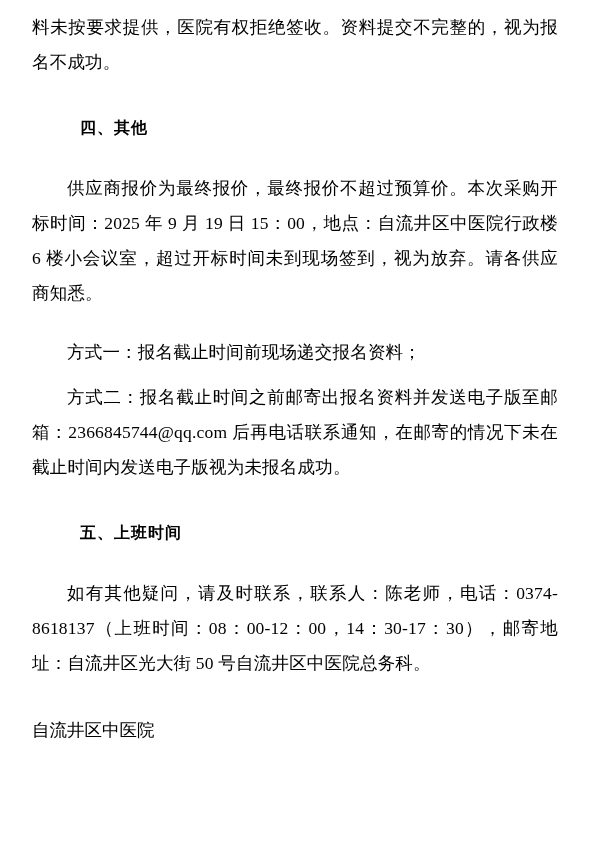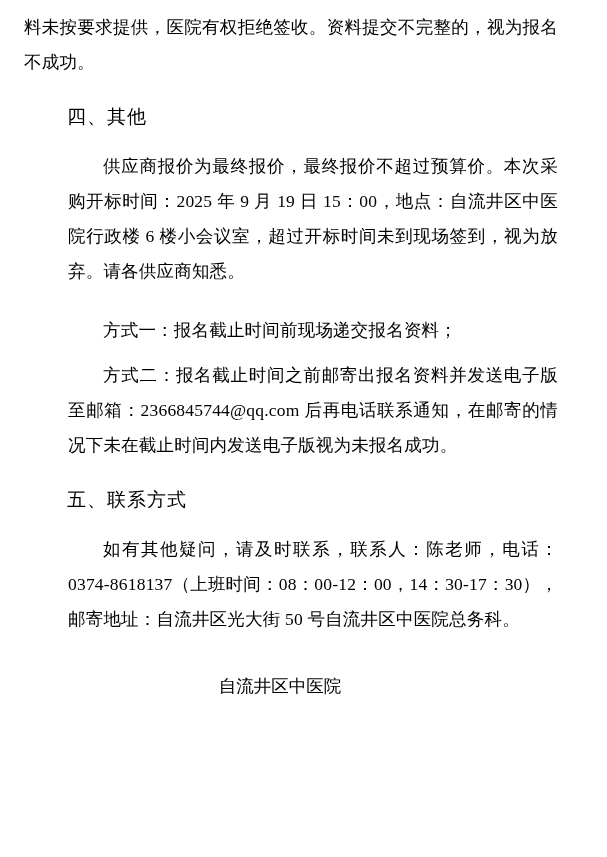--- a/index.html
+++ b/index.html
@@ -12,48 +12,47 @@
     height: 857px;
     font-family: "Liberation Serif", "DejaVu Serif", serif;
     color: #000000;
     position: relative;
     overflow: hidden;
   }
   .page {
     width: 586px;
     height: 857px;
     box-sizing: border-box;
-    padding: 10px 28px 0 24px;
+    padding: 10px 28px 0 32px;
     position: relative;
   }
   .para {
     font-size: 17.5px;
     line-height: 35px;
     text-align: justify;
     text-justify: inter-ideograph;
     margin: 0;
     letter-spacing: 0.2px;
   }
   .indent {
     text-indent: 2em;
-    margin-left: 44px;
   }
   .heading {
-    font-size: 19px;
+    font-size: 16px;
     line-height: 35px;
-    font-weight: normal;
-    margin: 5px;
+    font-weight: bold;
+    margin: 16px;
     text-indent: 2em;
     letter-spacing: 1px;
   }
   .spacer-sm { height: 10px; }
   .spacer-md { height: 14px; }
   .sign-block {
     margin-top: 30px;
-    text-align: center;
+    text-align: left;
     padding-right: 22px;
   }
   .sign-line {
     font-size: 17.5px;
     line-height: 38px;
   }
 </style>
 </head>
 <body>
 
@@ -75,21 +74,21 @@
   <div class="spacer-sm"></div>
 
   <p class="para indent">方式一：报名截止时间前现场递交报名资料；</p>
 
   <div class="spacer-sm"></div>
 
   <p class="para indent">方式二：报名截止时间之前邮寄出报名资料并发送电子版至邮箱：2366845744@qq.com 后再电话联系通知，在邮寄的情况下未在截止时间内发送电子版视为未报名成功。</p>
 
   <div class="spacer-md"></div>
 
-  <h2 class="heading">五、联系方式</h2>
+  <h2 class="heading">五、上班时间</h2>
 
   <div class="spacer-sm"></div>
 
   <p class="para indent">如有其他疑问，请及时联系，联系人：陈老师，电话：0374-8618137（上班时间：08：00-12：00，14：30-17：30），邮寄地址：自流井区光大街 50 号自流井区中医院总务科。</p>
 
   <div class="sign-block">
     <div class="sign-line">自流井区中医院</div>
   </div>
 
 </div>

